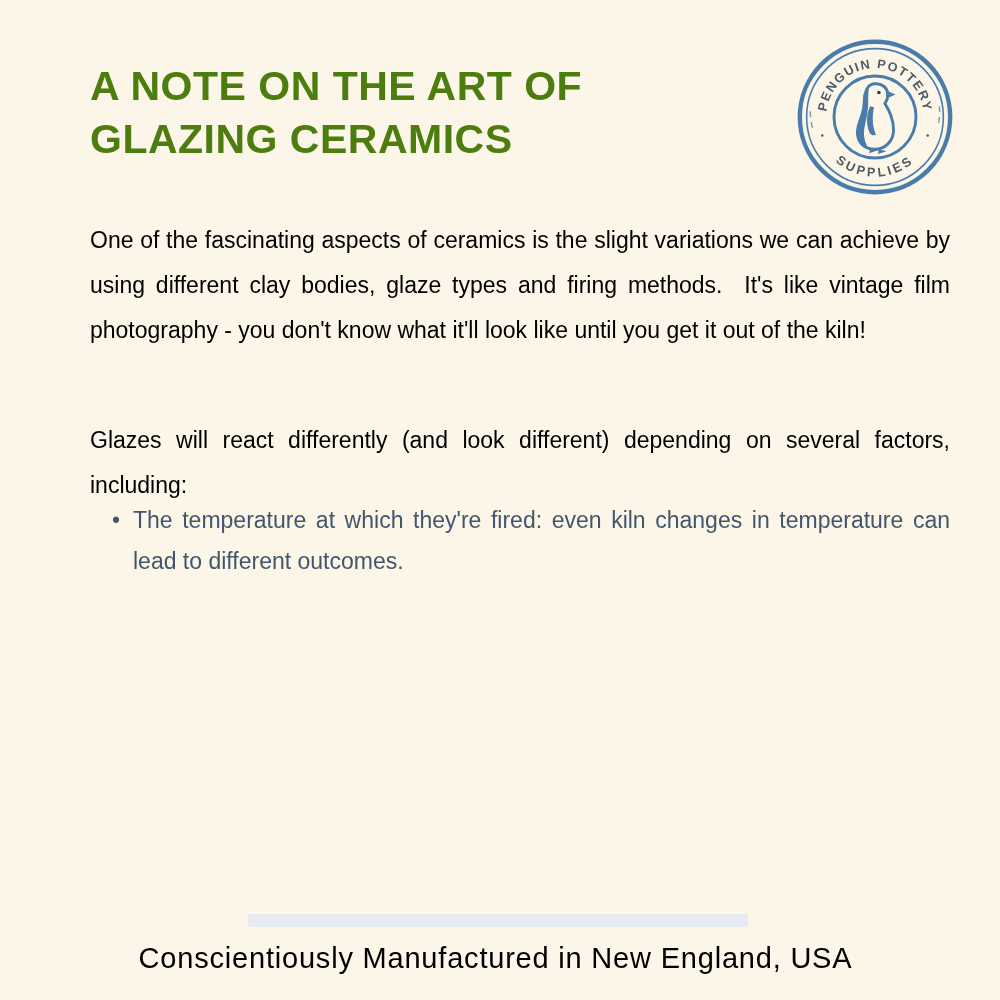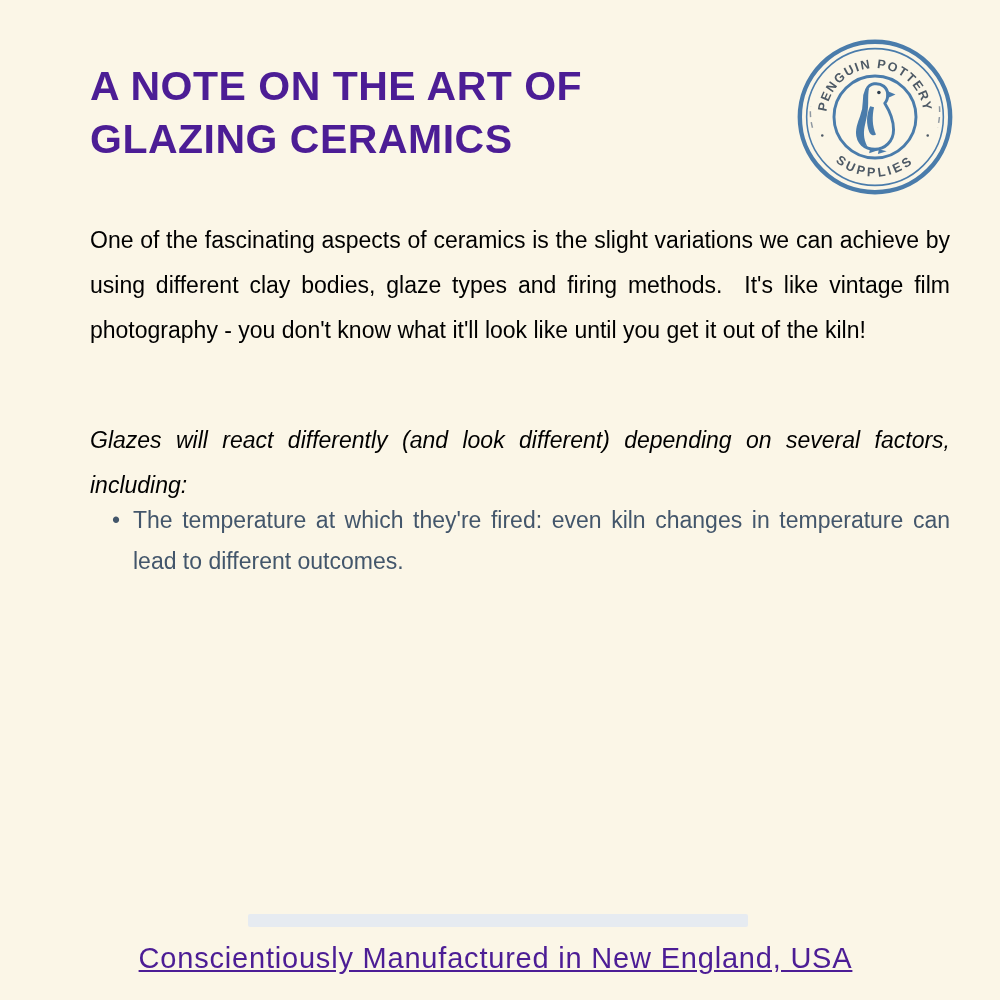--- a/index.html
+++ b/index.html
@@ -10,34 +10,34 @@
     font-family: "Liberation Sans", sans-serif;
     color: #43566b;
   }
   .page { position: relative; width: 1000px; height: 1000px; overflow: hidden; background: #fbf6e7; }
 
   .title {
     position: absolute; left: 90px; top: 60px; margin: 0;
     width: 640px;
     font-size: 41px; line-height: 53px; font-weight: bold;
     letter-spacing: 0.5px;
-    color: #4c1d95;
+    color: #4d7c0f;
   }
 
   .logo { position: absolute; left: 792px; top: 34px; width: 166px; height: 166px; }
   .logo svg { width: 100%; height: 100%; display: block; }
 
   .para {
     position: absolute; left: 90px; width: 860px; margin: 0;
     font-size: 23px; line-height: 45px;
     text-align: justify;
     color: #000000;
   }
   .p1 { top: 218px; }
-  .p2 { top: 418px; font-style: italic; }
+  .p2 { top: 418px; }
   .p3 { top: 777px; }
 
   .factors {
     position: absolute; left: 90px; top: 500px; width: 860px;
     margin: 0; padding: 0 0 0 43px; list-style: none;
     font-size: 23px; line-height: 41px;
     text-align: justify;
     color: #43566b;
   }
   .factors li { position: relative; margin-bottom: 3px; }
@@ -50,22 +50,21 @@
   .divider {
     position: absolute; left: 248px; top: 914px;
     width: 500px; height: 13px;
     background: #e6ebf1; border-radius: 2px;
   }
 
   .footer-line {
     position: absolute; left: 0; top: 942px; width: 991px; margin: 0;
     text-align: center;
     font-size: 29px; letter-spacing: 0.8px;
-    color: #4c1d95;
-    text-decoration: underline;
+    color: #000000;
   }
 </style>
 </head>
 <body>
 
 <div class="page">
 
   <h1 class="title">
     <span>A NOTE ON THE ART OF</span><br>
     <span>GLAZING CERAMICS</span>

